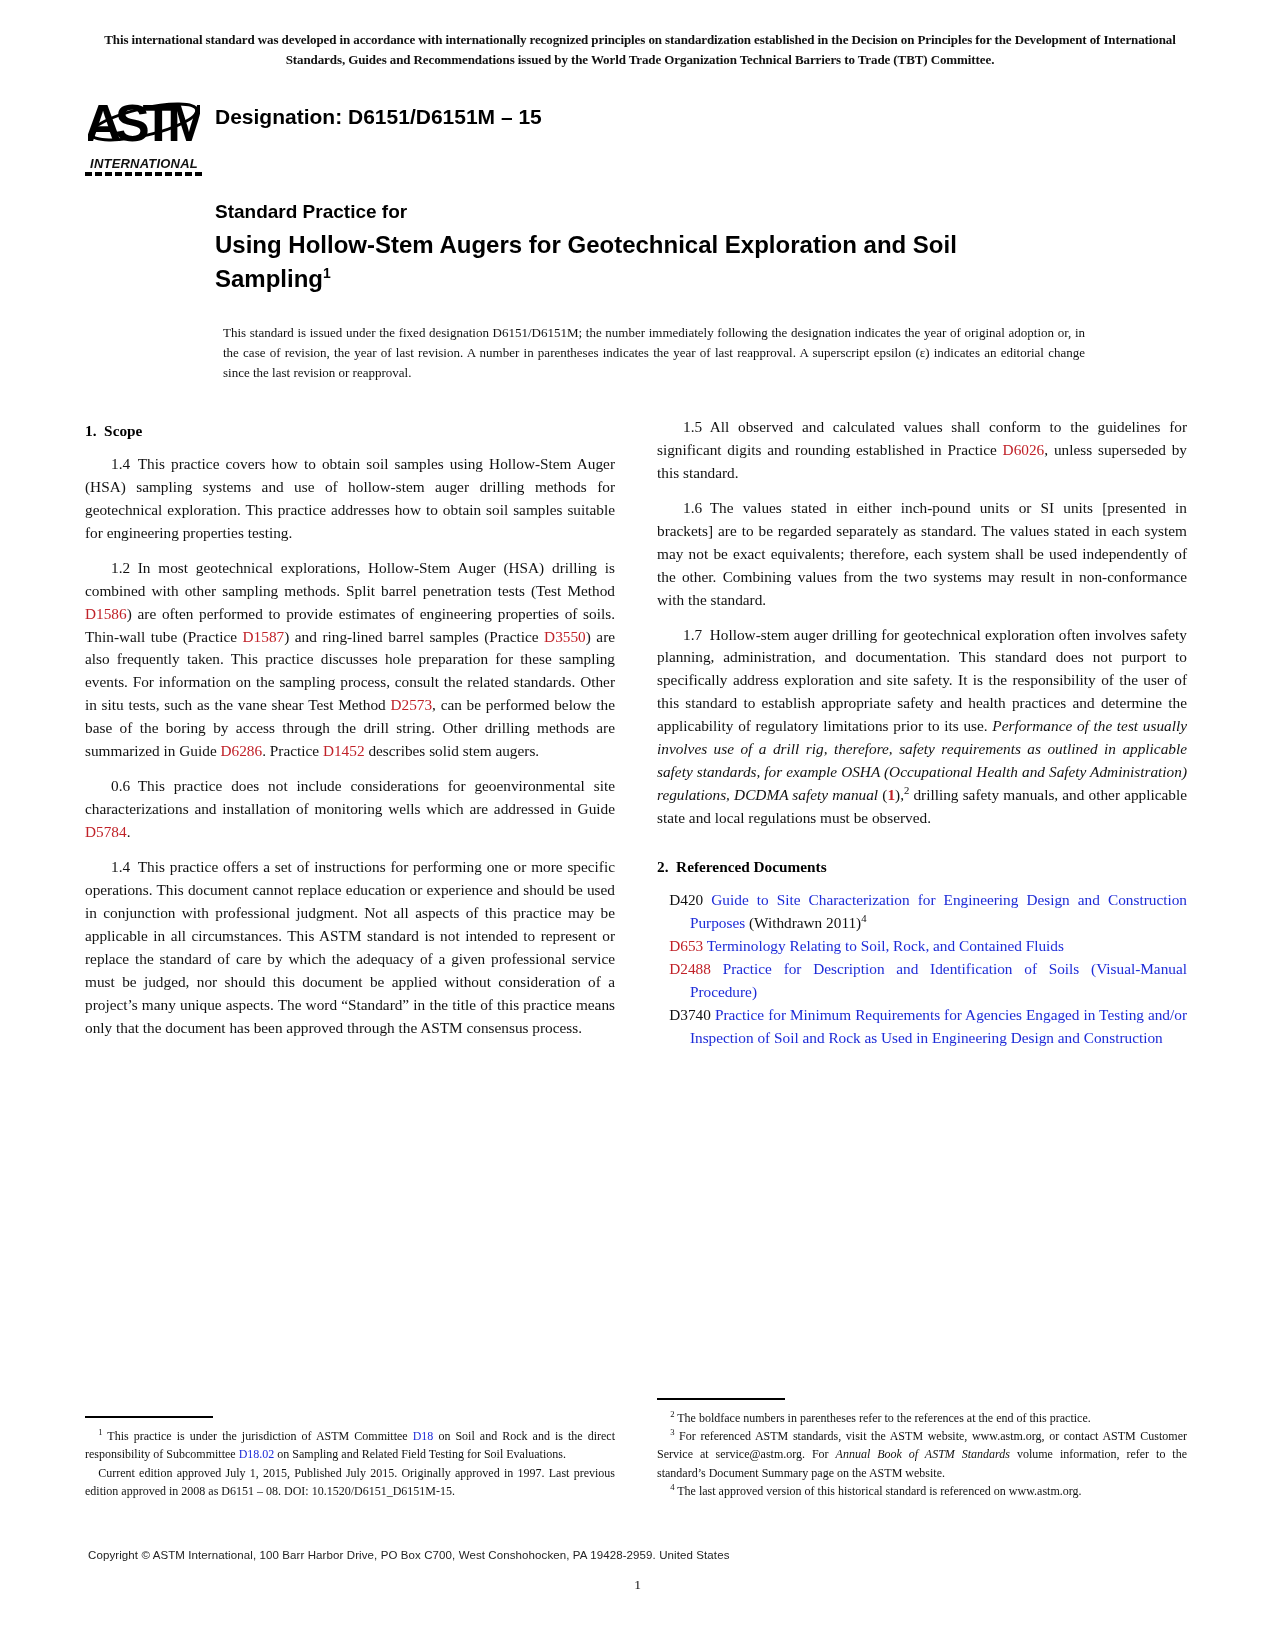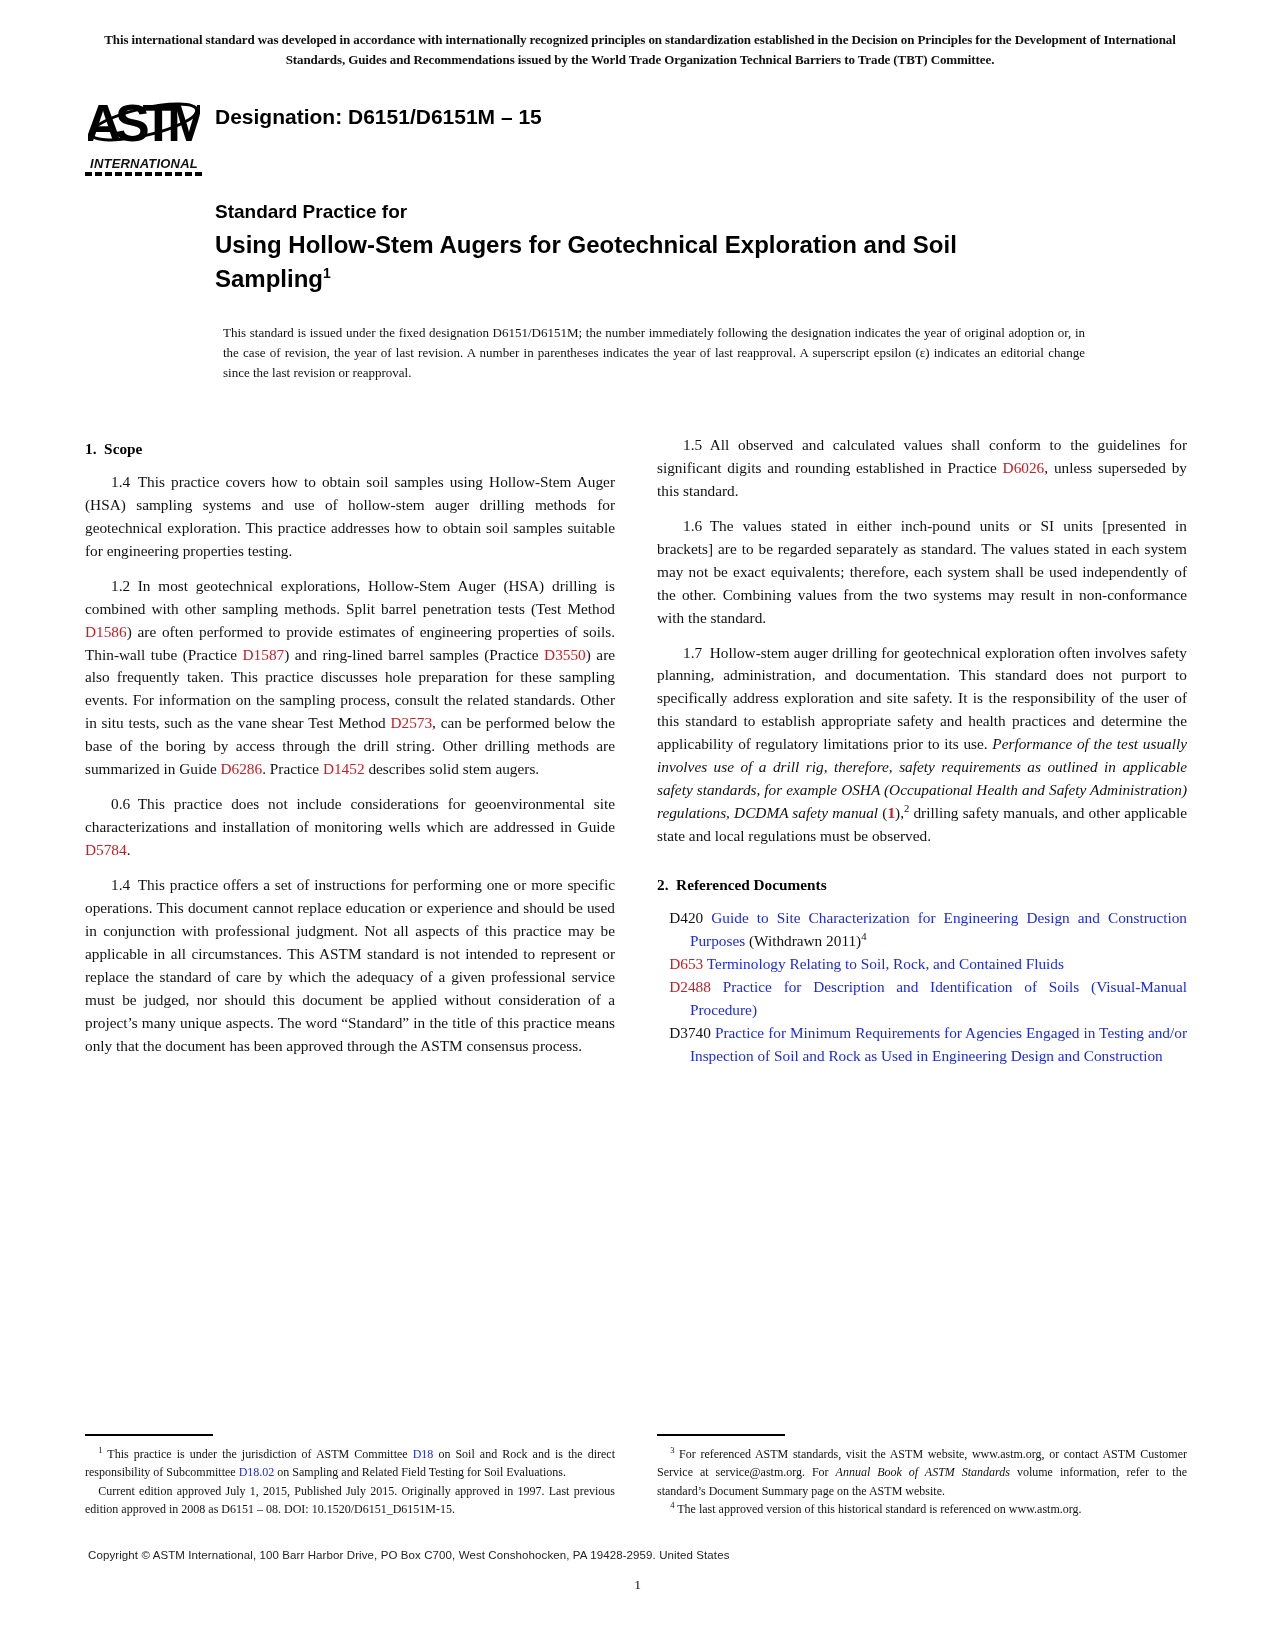--- a/index.html
+++ b/index.html
@@ -44,21 +44,21 @@
   .title-main{font-size:24px;line-height:1.42;}
   .title-main sup{font-size:58%;}
 
   
   .issuance{
     position:absolute;left:223px;top:323px;width:862px;
     font-size:13px;line-height:1.55;text-align:justify;
   }
 
   
-  .columns{position:absolute;left:85px;top:434px;width:1102px;display:flex;gap:42px;}
+  .columns{position:absolute;left:85px;top:416px;width:1102px;display:flex;gap:42px;}
   .col{
     width:533px;height:1084px;display:flex;flex-direction:column;
     font-size:15.3px;line-height:1.5;text-align:justify;
   }
   h2.sec{
     font-size:15.3px;font-weight:700;margin:4px 0 10px 0;text-align:left;
     font-family:"Liberation Serif",serif;color:#000;
   }
   h2.sec-refs{margin-top:14px;}
   .para{margin:0 0 12px 0;text-indent:1.7em;}
@@ -138,20 +138,21 @@
       <p class="para"><span>1.7 Hollow-stem auger drilling for geotechnical exploration often involves safety planning, administration, and documentation. This standard does not purport to specifically address exploration and site safety. It is the responsibility of the user of this standard to establish appropriate safety and health practices and determine the applicability of regulatory limitations prior to its use. </span><span class="seg-italic">Performance of the test usually involves use of a drill rig, therefore, safety requirements as outlined in applicable safety standards, for example OSHA (Occupational Health and Safety Administration) regulations, DCDMA safety manual</span><span> (</span><span class="seg-boldred">1</span><span>),</span><sup>2</sup><span> drilling safety manuals, and other applicable state and local regulations must be observed.</span></p>
       <h2 class="sec sec-refs">2. Referenced Documents</h2>
       <div class="ref-list">
         <p class="ref-item"><span>D420 </span><span class="seg-blue">Guide to Site Characterization for Engineering Design and Construction Purposes</span><span> (Withdrawn 2011)</span><sup>4</sup></p>
         <p class="ref-item"><span class="seg-red">D653</span><span> </span><span class="seg-blue">Terminology Relating to Soil, Rock, and Contained Fluids</span></p>
         <p class="ref-item"><span class="seg-red">D2488</span><span> </span><span class="seg-blue">Practice for Description and Identification of Soils (Visual-Manual Procedure)</span></p>
         <p class="ref-item"><span>D3740 </span><span class="seg-blue">Practice for Minimum Requirements for Agencies Engaged in Testing and/or Inspection of Soil and Rock as Used in Engineering Design and Construction</span></p>
       </div>
       <div class="footnotes">
         <div class="fn-rule"></div>
+        <p class="fn"><sup>2</sup><span> The boldface numbers in parentheses refer to the references at the end of this practice.</span></p>
         <p class="fn"><sup>3</sup><span> For referenced ASTM standards, visit the ASTM website, www.astm.org, or contact ASTM Customer Service at service@astm.org. For </span><span class="seg-italic">Annual Book of ASTM Standards</span><span> volume information, refer to the standard’s Document Summary page on the ASTM website.</span></p>
         <p class="fn"><sup>4</sup><span> The last approved version of this historical standard is referenced on www.astm.org.</span></p>
       </div>
     </div>
 
   </div>
 
   <div class="copyright">Copyright © ASTM International, 100 Barr Harbor Drive, PO Box C700, West Conshohocken, PA 19428-2959. United States</div>
   <div class="page-num">1</div>
 

